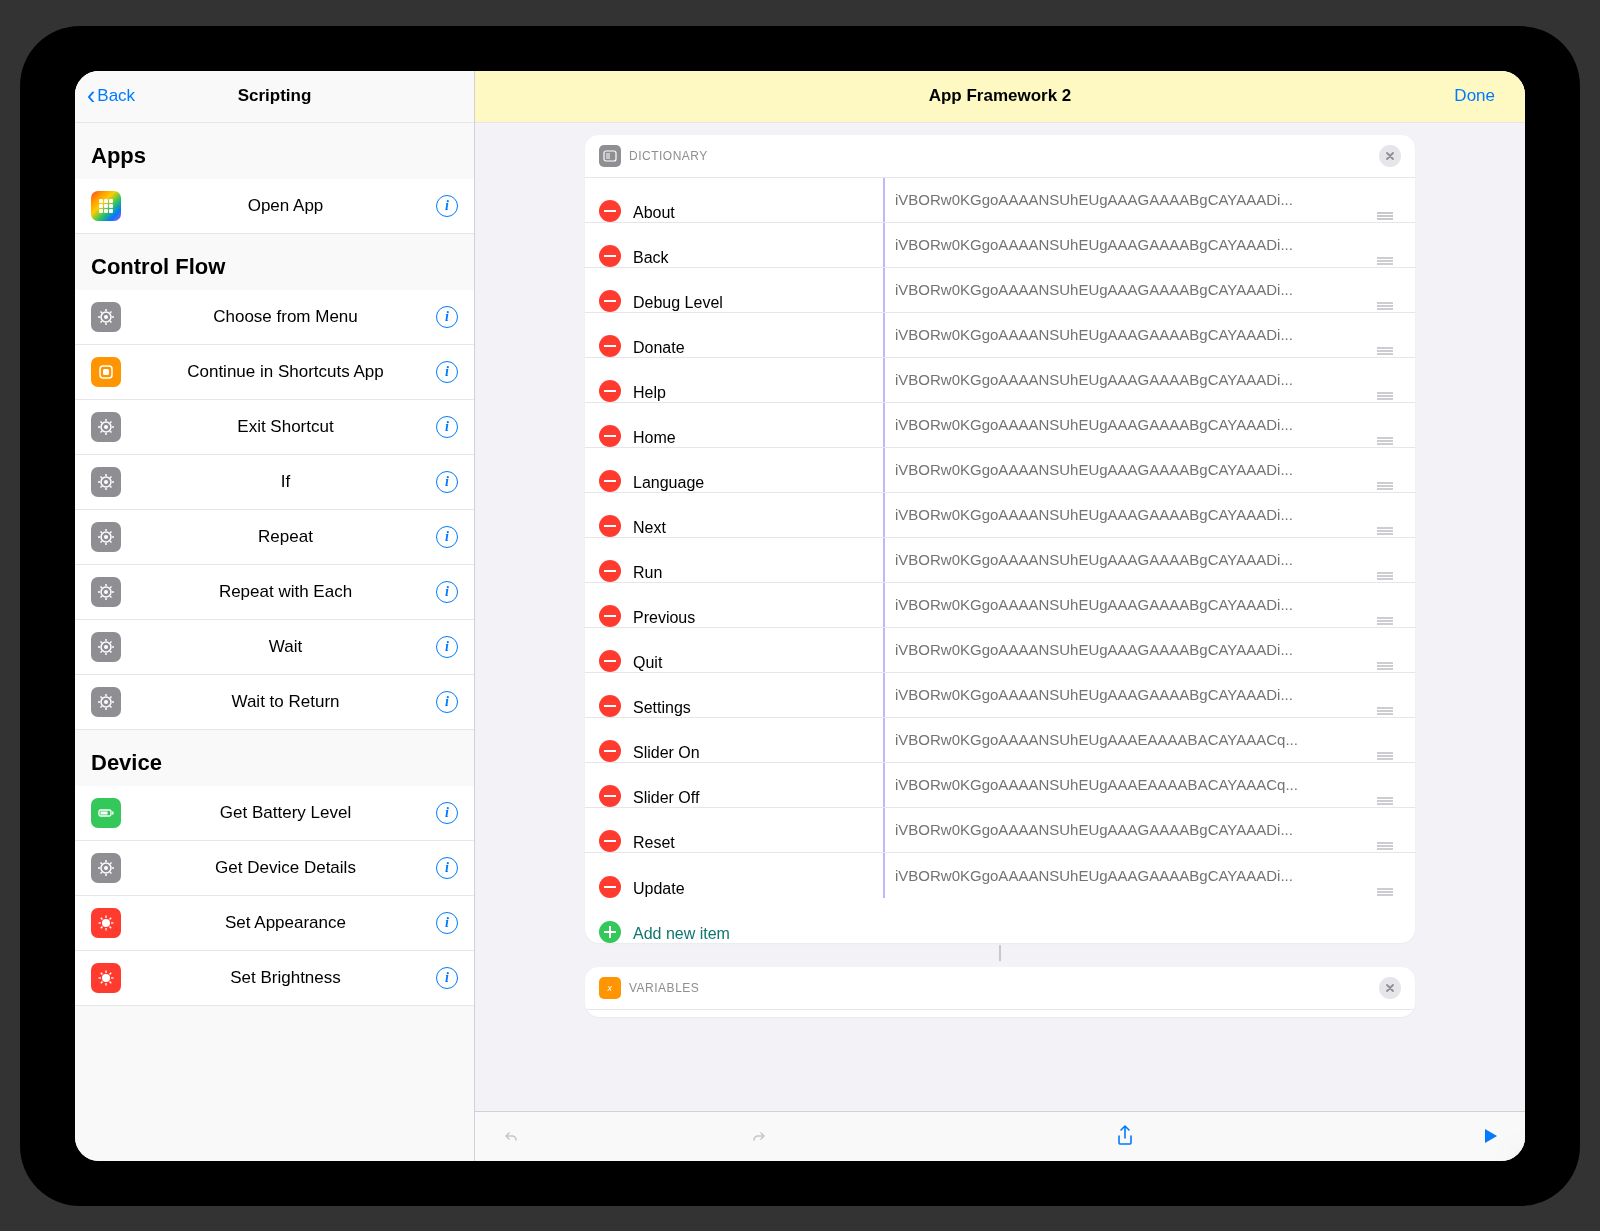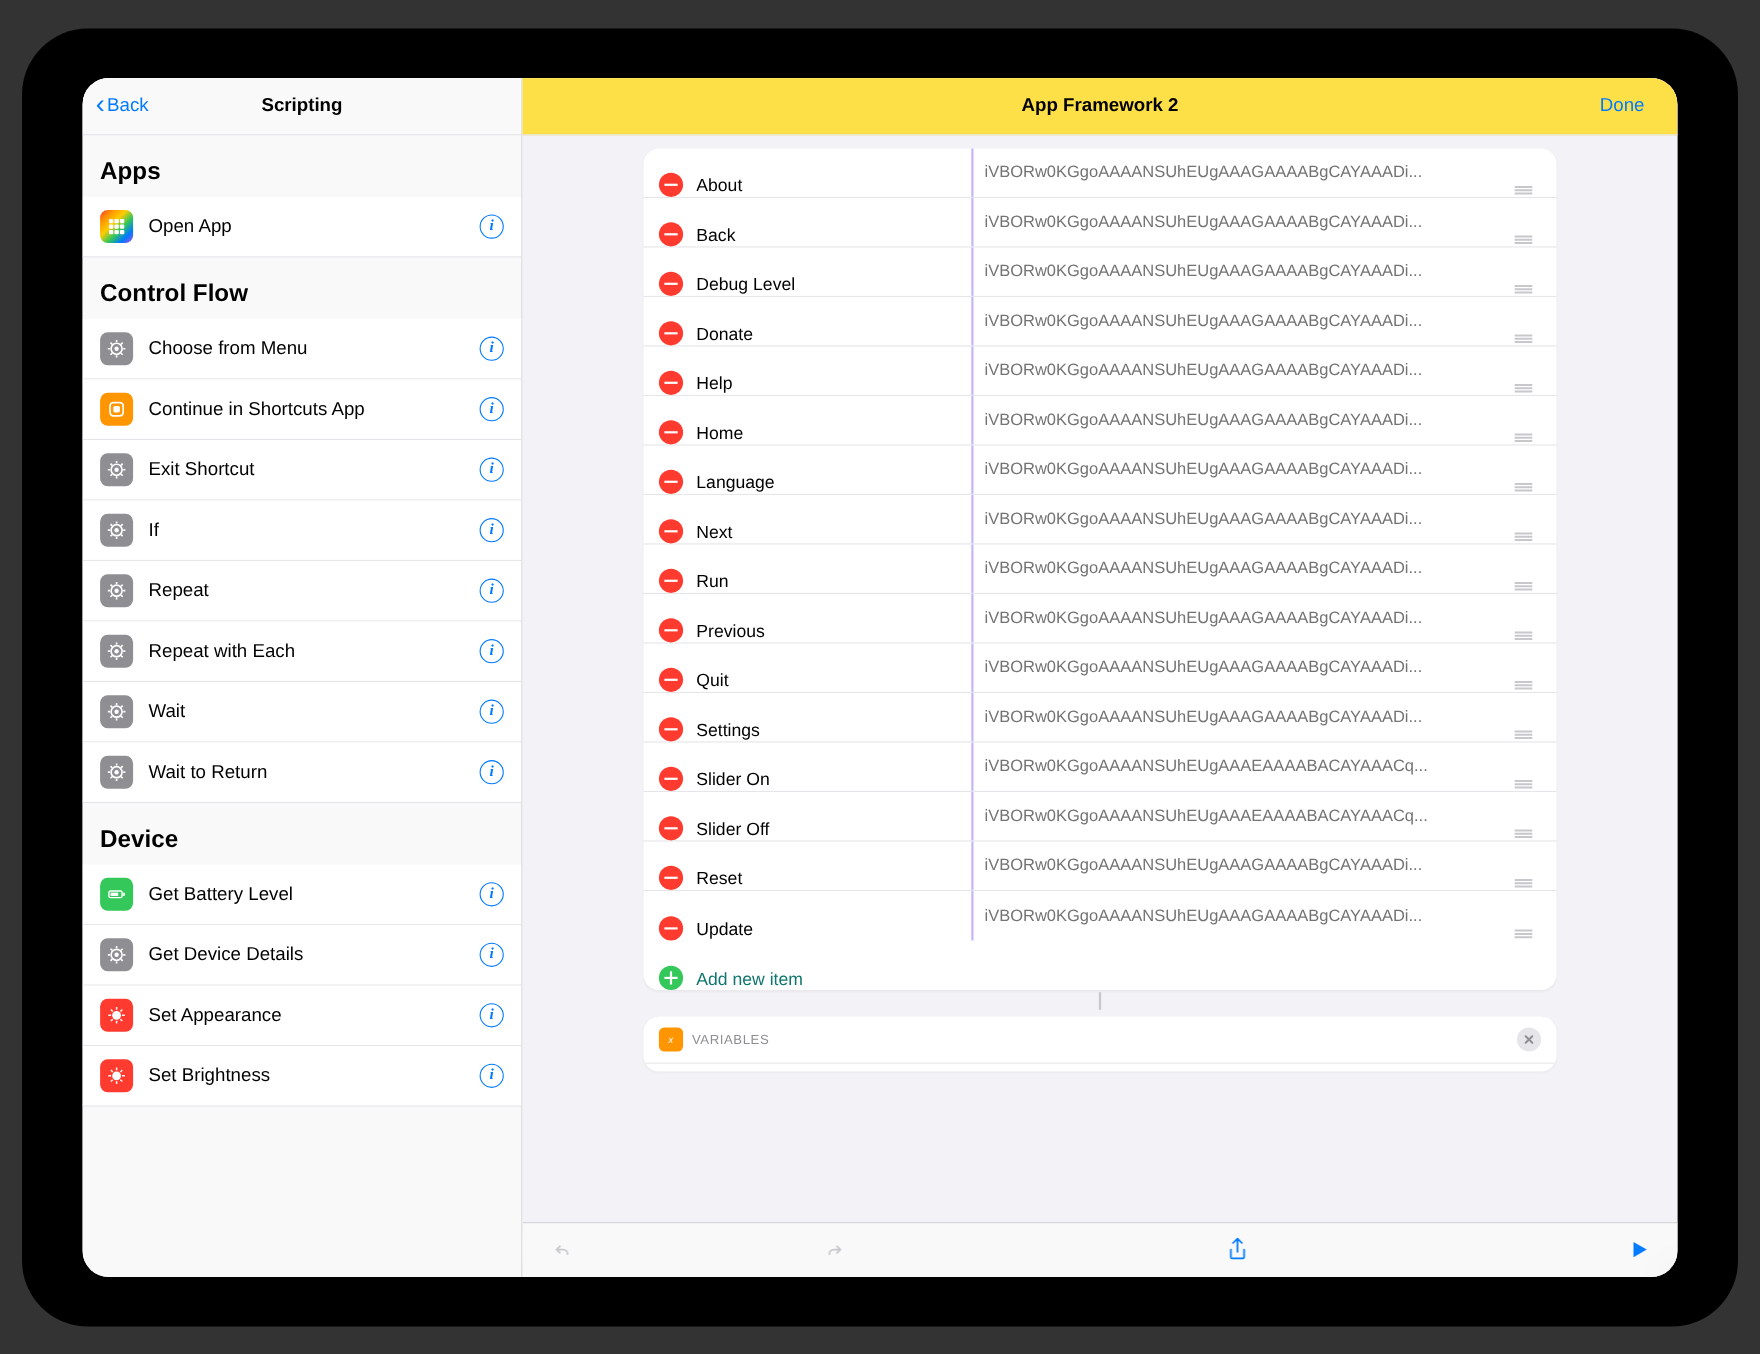--- a/index.html
+++ b/index.html
@@ -84,20 +84,21 @@
   .section-header {
     font-size: 22px; font-weight: 700;
     padding: 20px 16px 10px;
   }
   .action-row {
     display: flex; align-items: center;
     padding: 12px 16px;
     background: #fff;
     border-bottom: 1px solid #e5e5ea;
     cursor:pointer;
+    text-align:center;
   }
   .action-row + .section-header { margin-top:0px; }
   .action-icon {
     width: 30px; height: 30px; border-radius: 7px;
     margin-right: 14px;
     display:flex; align-items:center; justify-content:center;
     flex-shrink:0;
   }
   .action-label { flex:1; font-size: 17px; }
   .info-btn {
@@ -114,21 +115,21 @@
 
   .main {
     flex:1;
     display:flex; flex-direction:column;
     background:#f2f2f7;
   }
   .main-header {
     height: 52px;
     display:flex; align-items:center; justify-content:center;
     position:relative;
-    background:#fde047;
+    background:#fef9c3;
     border-bottom:1px solid #e5e5ea;
   }
   .main-title { font-size:17px; font-weight:600; }
   .done-btn { position:absolute; right:30px; color:#007aff; font-size:17px; cursor:pointer; }
   
   .workflow {
     flex:1; overflow:auto; padding:12px 110px 0;
   }
   .card {
     background:#fff; border-radius:14px; margin-bottom:16px;
@@ -456,20 +457,36 @@
 
       <div class="main">
         <div class="main-header">
           <span class="main-title">App Framework 2</span>
           <span class="done-btn">Done</span>
         </div>
 
         <div class="workflow">
 
           <div class="card">
+            <div class="card-header">
+              <span class="card-icon" style="background:#8e8e93">
+                <svg width="14" height="14" viewBox="0 0 14 14">
+                    <rect x="1" y="2" width="12" height="10" rx="2" fill="none" stroke="#fff" stroke-width="1.2"></rect>
+                    <line x1="3" y1="5" x2="7" y2="5" stroke="#fff"></line>
+                    <line x1="3" y1="7" x2="7" y2="7" stroke="#fff"></line>
+                    <line x1="3" y1="9" x2="7" y2="9" stroke="#fff"></line>
+                  </svg>
+              </span>
+              <span>DICTIONARY</span>
+              <span class="card-close">
+                <svg width="10" height="10" viewBox="0 0 10 10">
+                    <path d="M2 2l6 6M8 2l-6 6" stroke="#8e8e93" stroke-width="1.8" stroke-linecap="round"></path>
+                  </svg>
+              </span>
+            </div>
             <div id="dict-rows">
                 <div class="dict-row">
                   <span class="remove-btn"></span>
                   <span class="dict-key">About</span>
                   <span class="dict-val">iVBORw0KGgoAAAANSUhEUgAAAGAAAABgCAYAAADi...</span>
                   <span class="drag-handle">
                     <svg width="20" height="12" viewBox="0 0 20 12">
                       <line x1="2" y1="3" x2="18" y2="3" stroke="#c7c7cc" stroke-width="1.8"></line>
                       <line x1="2" y1="6" x2="18" y2="6" stroke="#c7c7cc" stroke-width="1.8"></line>
                       <line x1="2" y1="9" x2="18" y2="9" stroke="#c7c7cc" stroke-width="1.8"></line>

